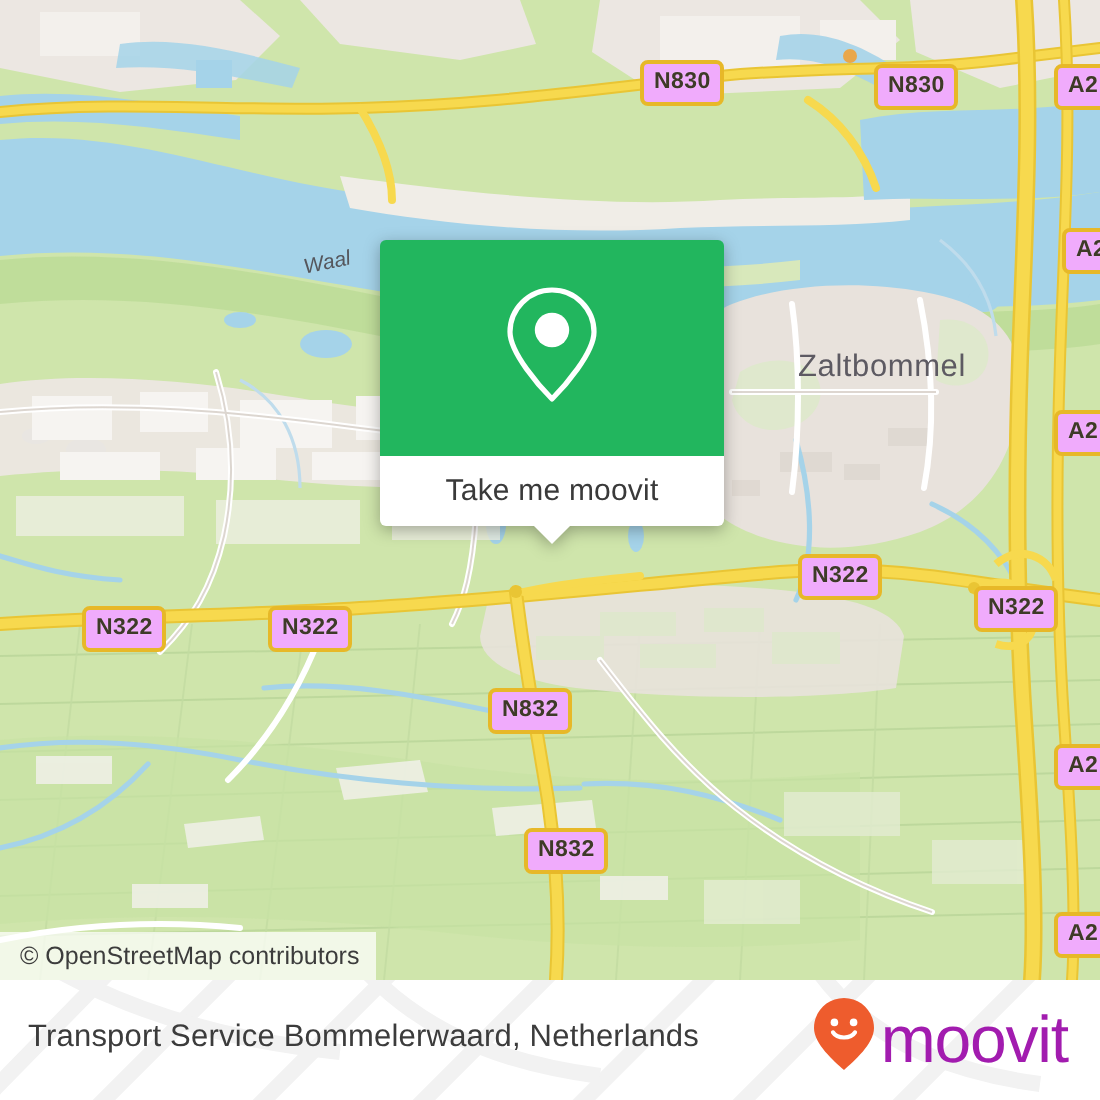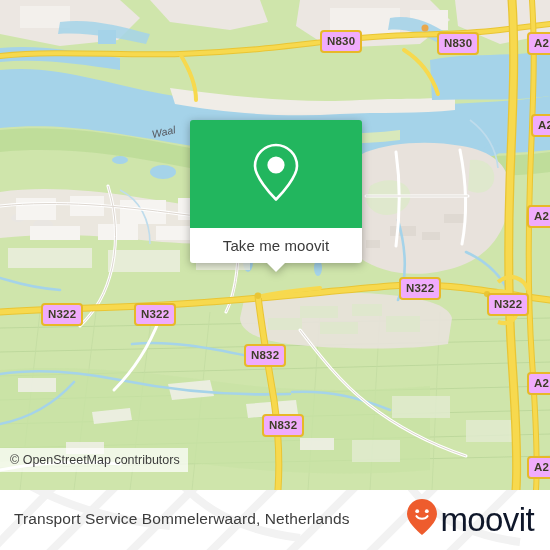--- a/index.html
+++ b/index.html
@@ -99,21 +99,21 @@
     margin-left: -9px;
     width: 0; height: 0;
     border-left: 9px solid transparent;
     border-right: 9px solid transparent;
     border-top: 9px solid #ffffff;
   }
 
   
   #attribution {
     position: absolute;
-    left: 0; top: 448px;
+    left: 0; top: 466px;
     height: 24px;
     background: rgba(255,255,255,.72);
     display: flex;
     align-items: center;
     padding: 0 8px 0 10px;
     z-index: 30;
   }
   #attribution-text {
     font-size: 12.5px;
     color: #3c3c3c;
@@ -149,21 +149,21 @@
     white-space: nowrap;
     letter-spacing: .1px;
   }
   #brand-logo {
     display: flex;
     align-items: center;
     gap: 2px;
   }
   #brand-wordmark {
     font-size: 33px;
-    color: #0f172a;
+    color: #a21caf;
     font-family: "Liberation Sans", sans-serif;
     font-weight: 500;
     letter-spacing: -.6px;
     line-height: 33px;
   }
 </style>
 </head>
 <body>
 
 <div id="page">
@@ -382,20 +382,21 @@
         <path d="M262 296 C 280 292, 300 290, 320 288"></path>
         <path d="M404 50 C 420 60, 432 76, 438 94"></path>
         <path d="M180 54 C 190 70, 196 86, 196 100"></path>
       </g>
 
       <circle cx="425" cy="28" r="3.5" fill="#f0a23a" opacity=".9"></circle>
       <circle cx="487" cy="294" r="3" fill="#e9c534"></circle>
       <circle cx="258" cy="296" r="3" fill="#e9c534"></circle>
     </svg>
 
+    <div class="place-label" style="left:399px; top:175px;">Zaltbommel</div>
 
     <div class="water-label" style="left:152px; top:128px;">Waal</div>
 
     <div class="shield" style="left:320px; top:30px;">N830</div>
     <div class="shield" style="left:437px; top:32px;">N830</div>
     <div class="shield" style="left:527px; top:32px;">A2</div>
     <div class="shield" style="left:531px; top:114px;">A2</div>
     <div class="shield" style="left:527px; top:205px;">A2</div>
     <div class="shield" style="left:41px; top:303px;">N322</div>
     <div class="shield" style="left:134px; top:303px;">N322</div>

